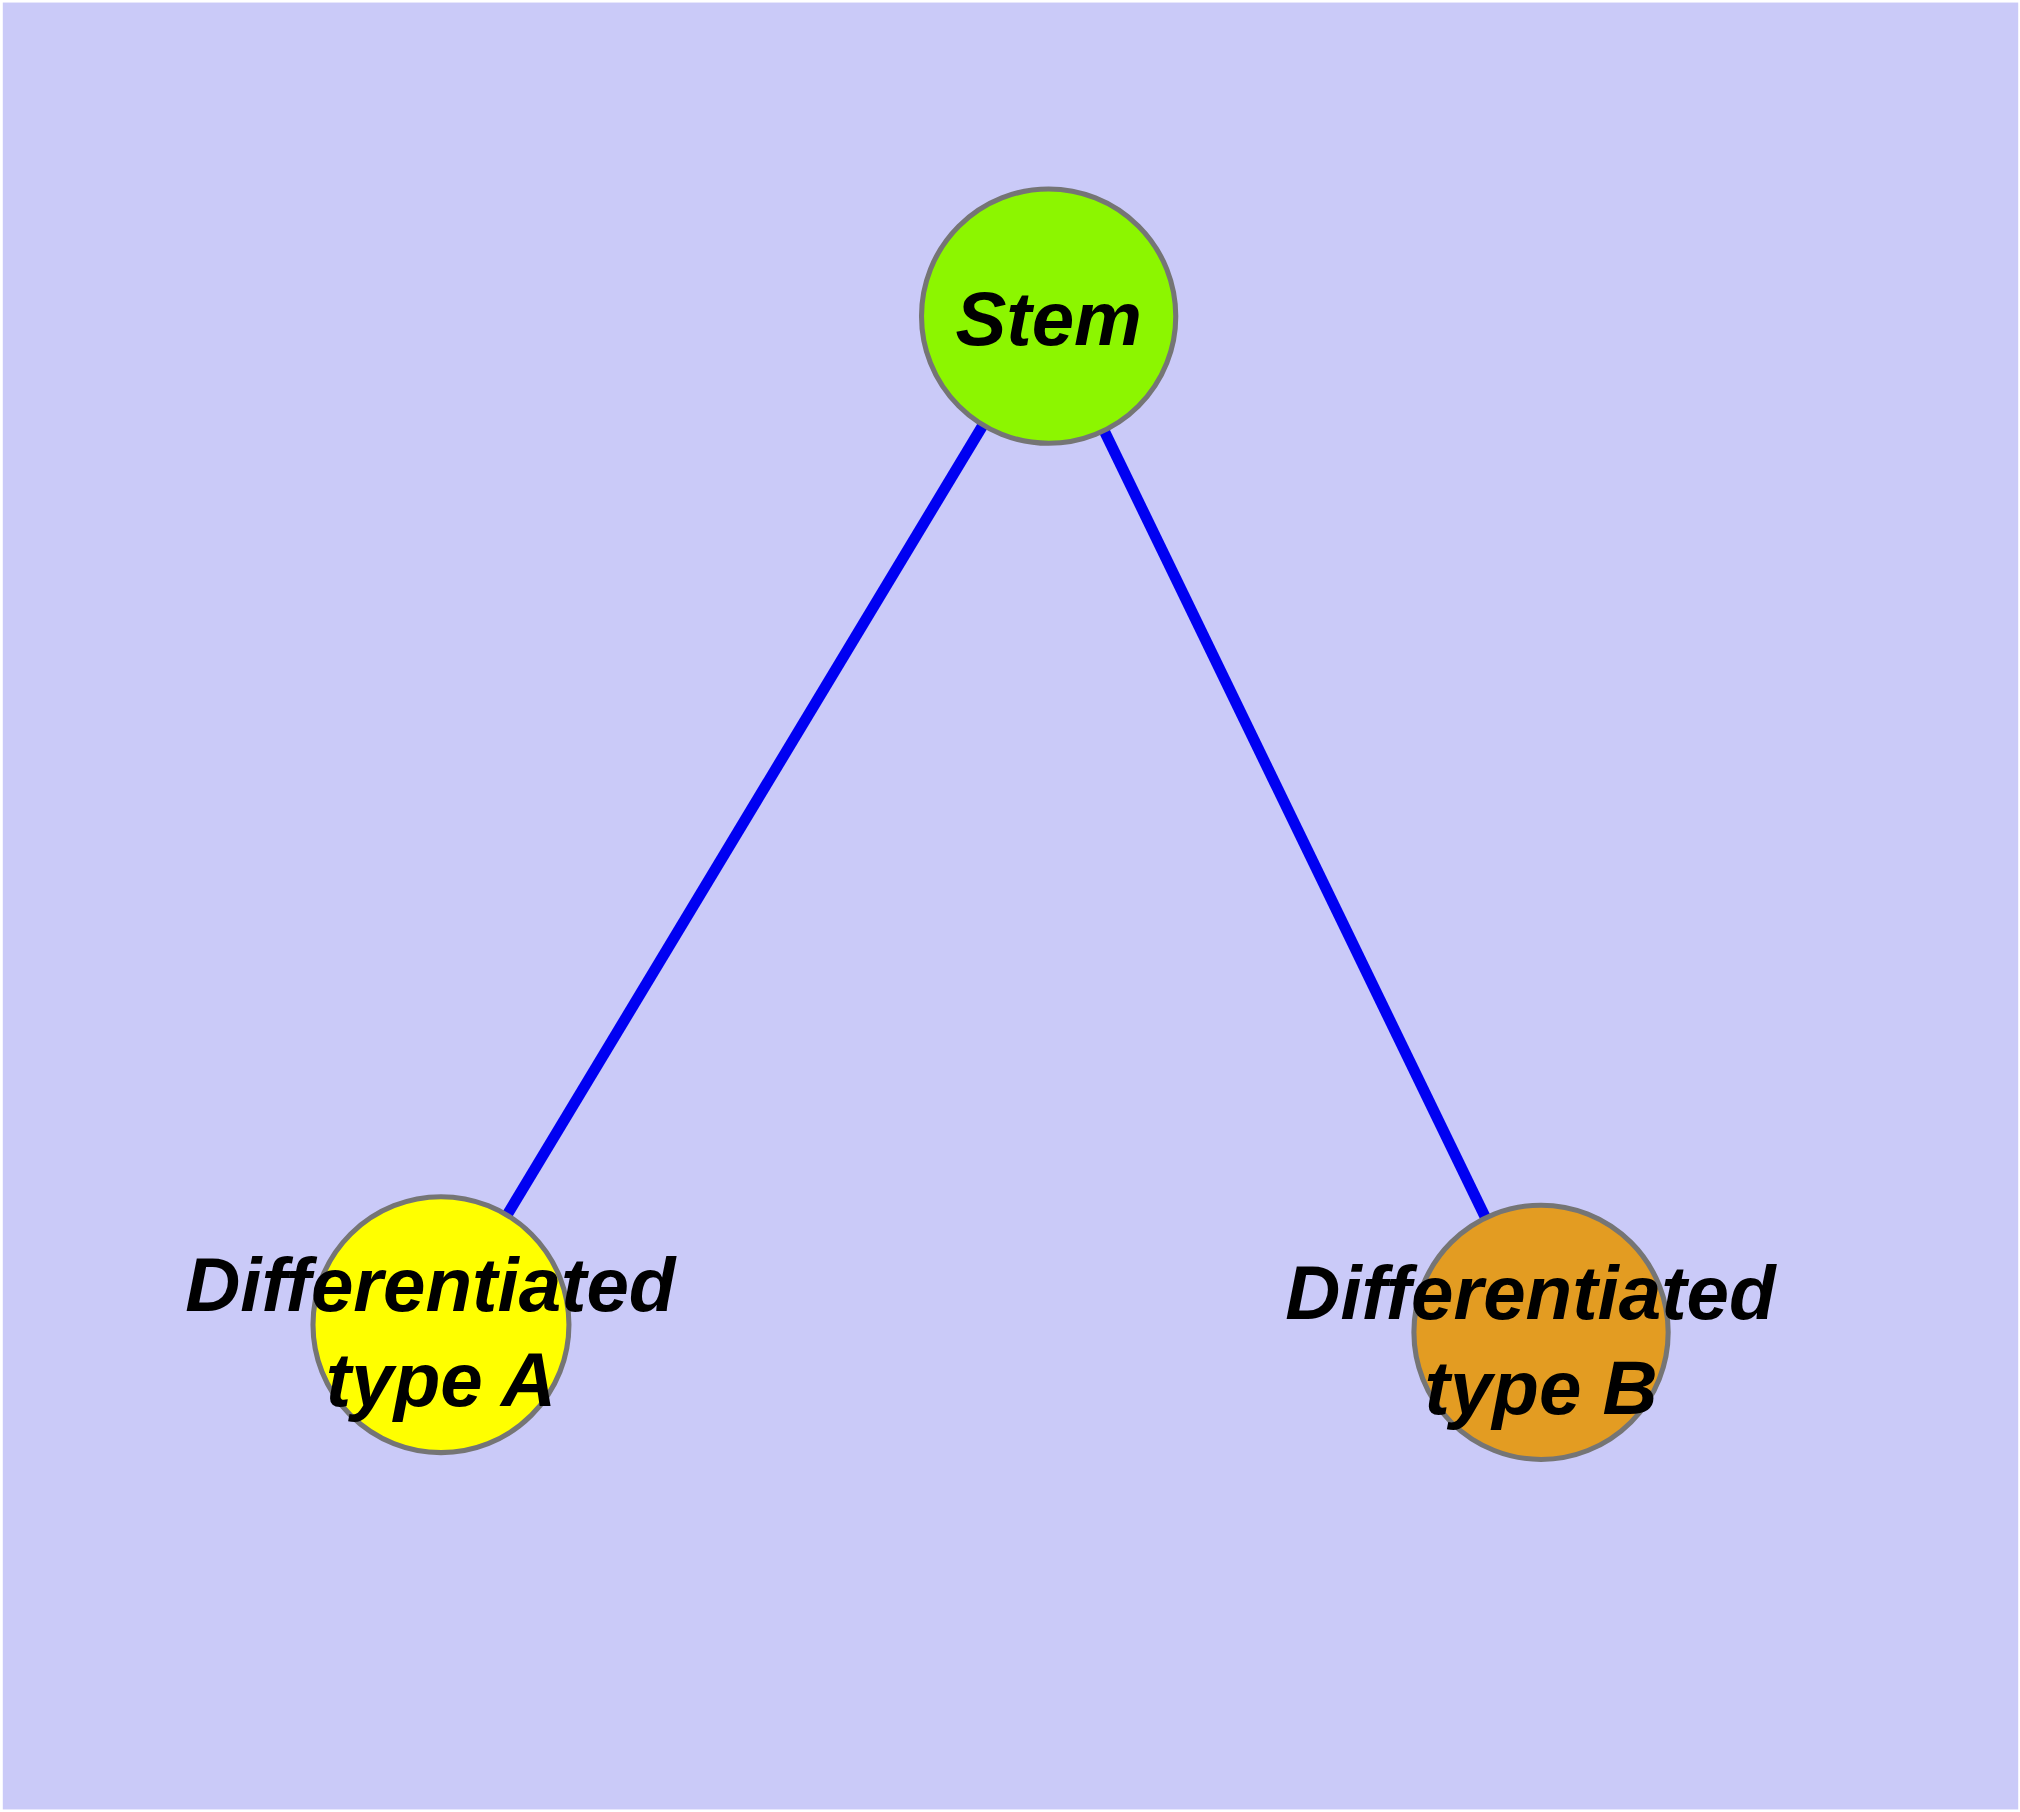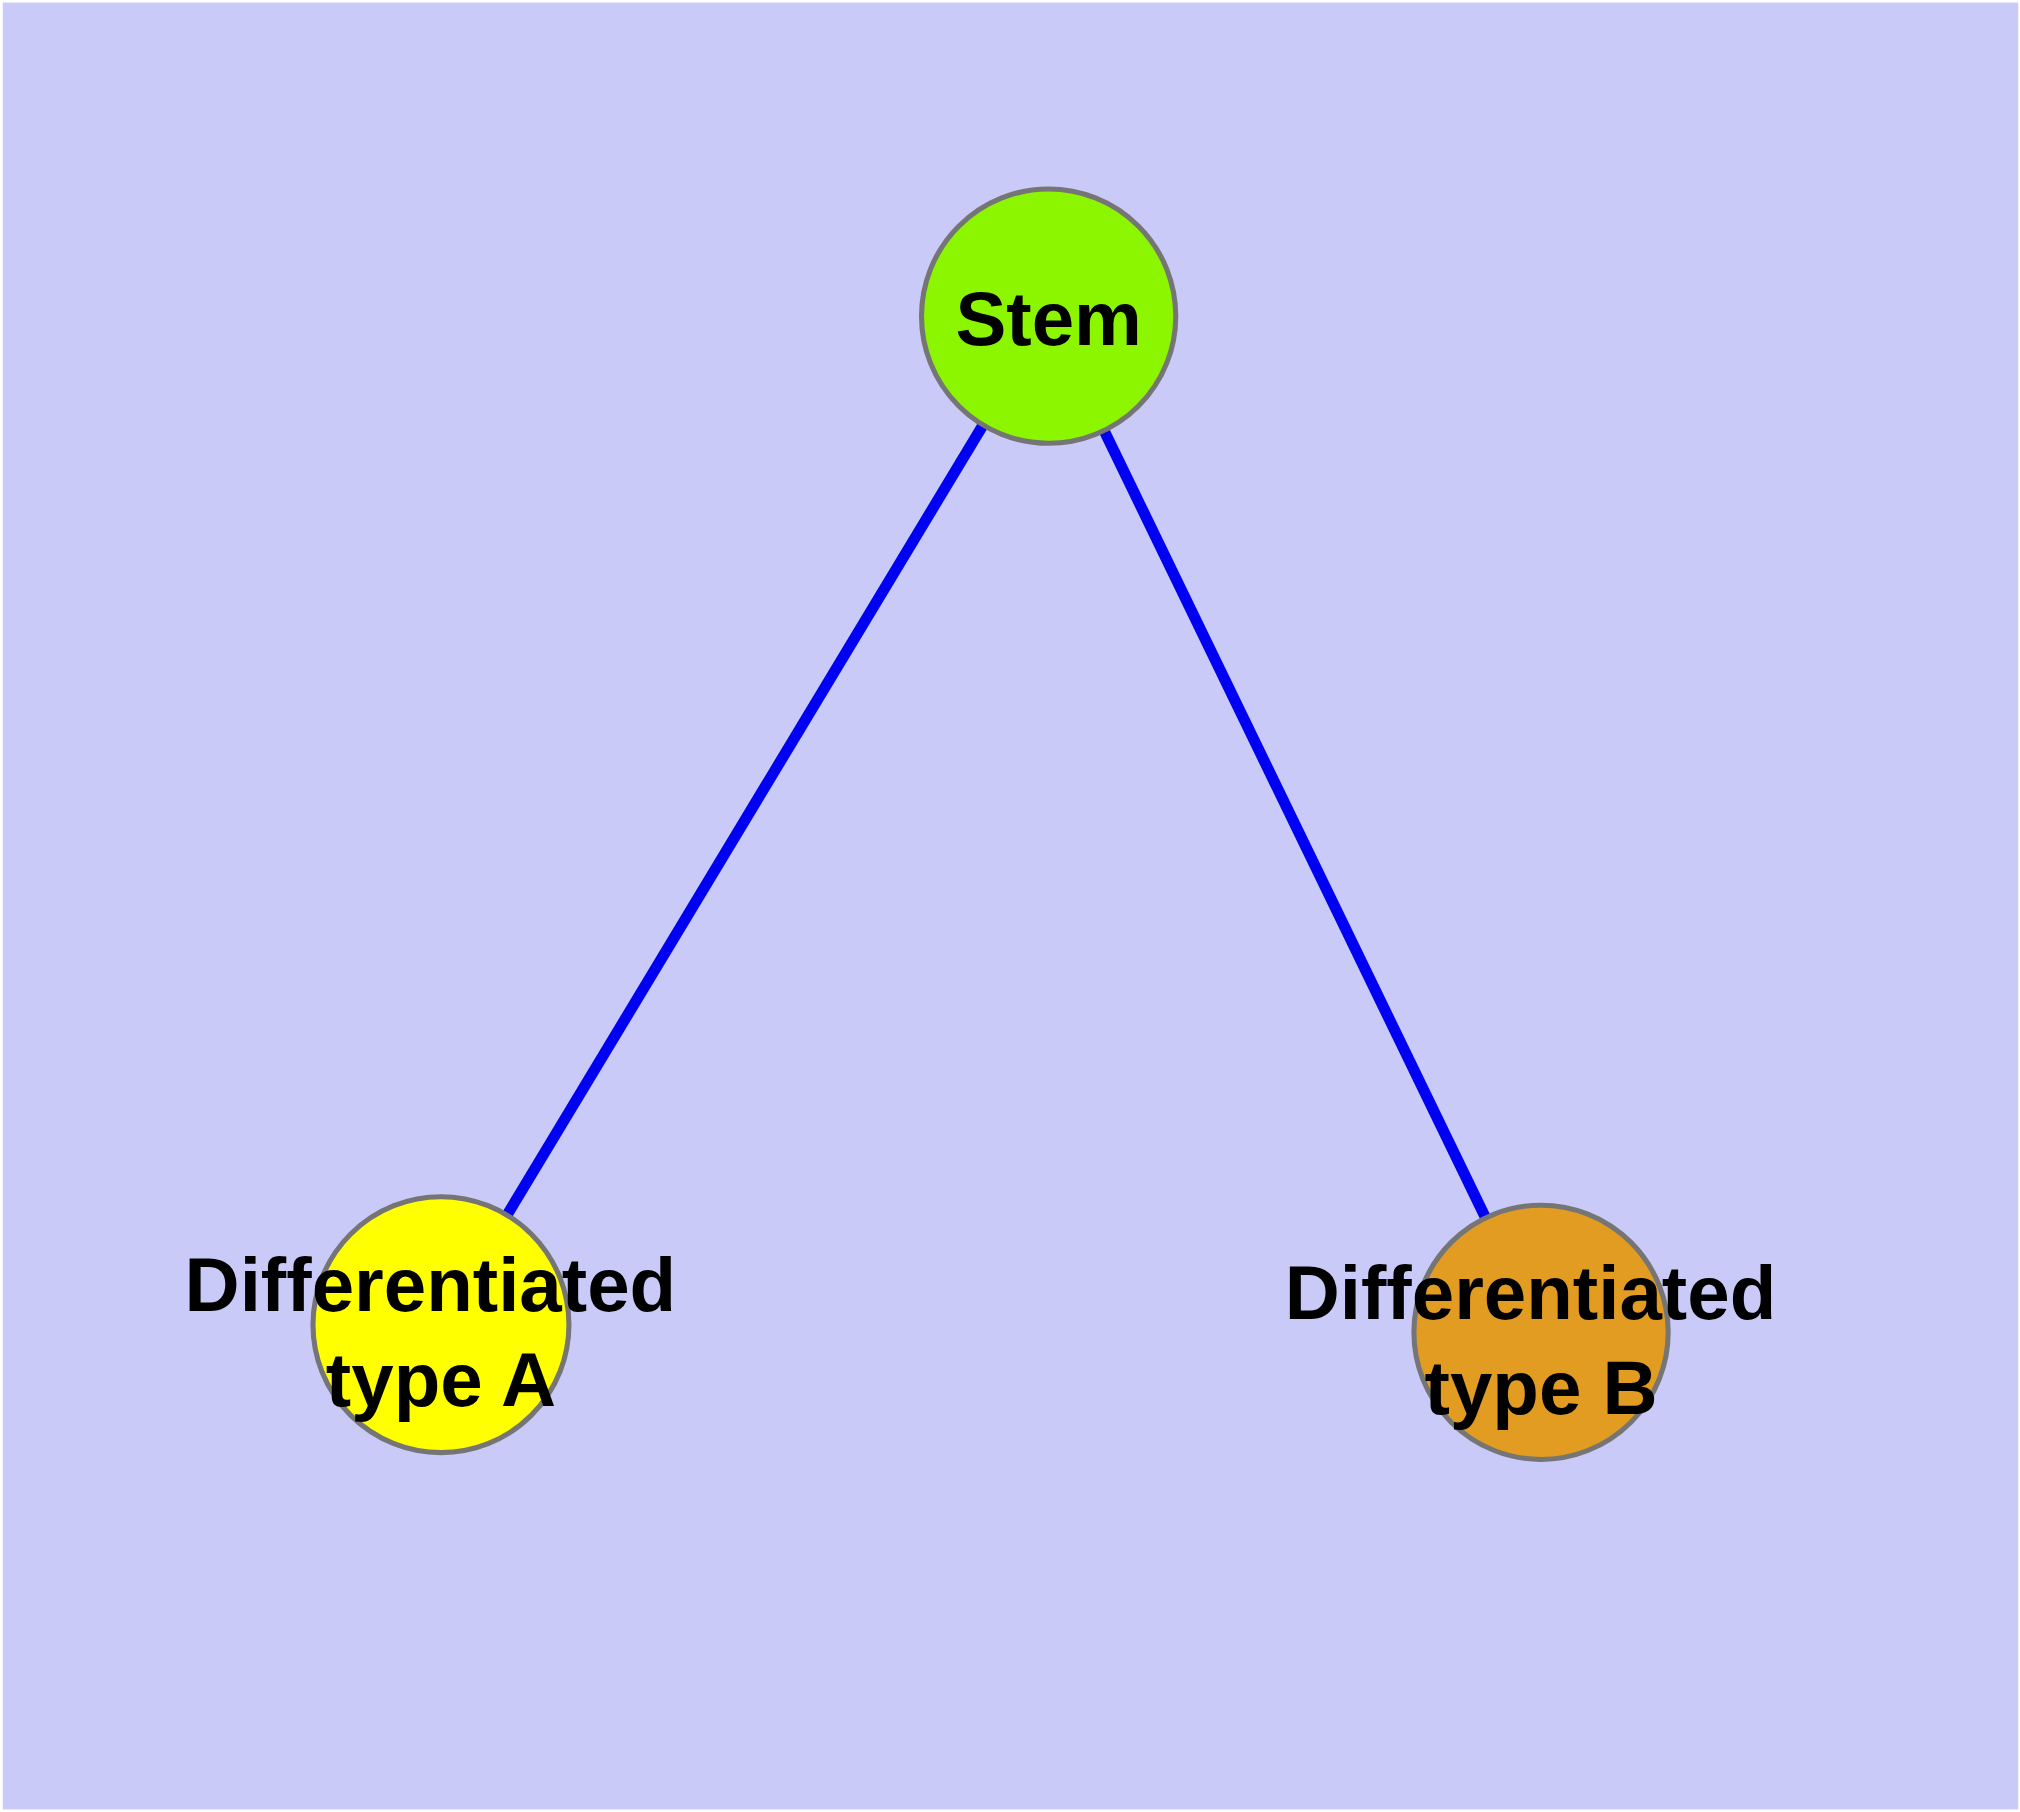--- a/index.html
+++ b/index.html
@@ -8,20 +8,21 @@
     background: #FFFFFF;
     width: 2021px;
     height: 1812px;
     overflow: hidden;
   }
   .figure-wrap {
     position: relative;
     width: 2021px;
     height: 1812px;
     background: #FFFFFF;
+    font-style: italic;
   }
   svg.diagram {
     display: block;
     width: 2021px;
     height: 1812px;
   }
   .node-label {
     font-family: "Liberation Sans", "DejaVu Sans", sans-serif;
     font-weight: bold;
     font-size: 90px;

